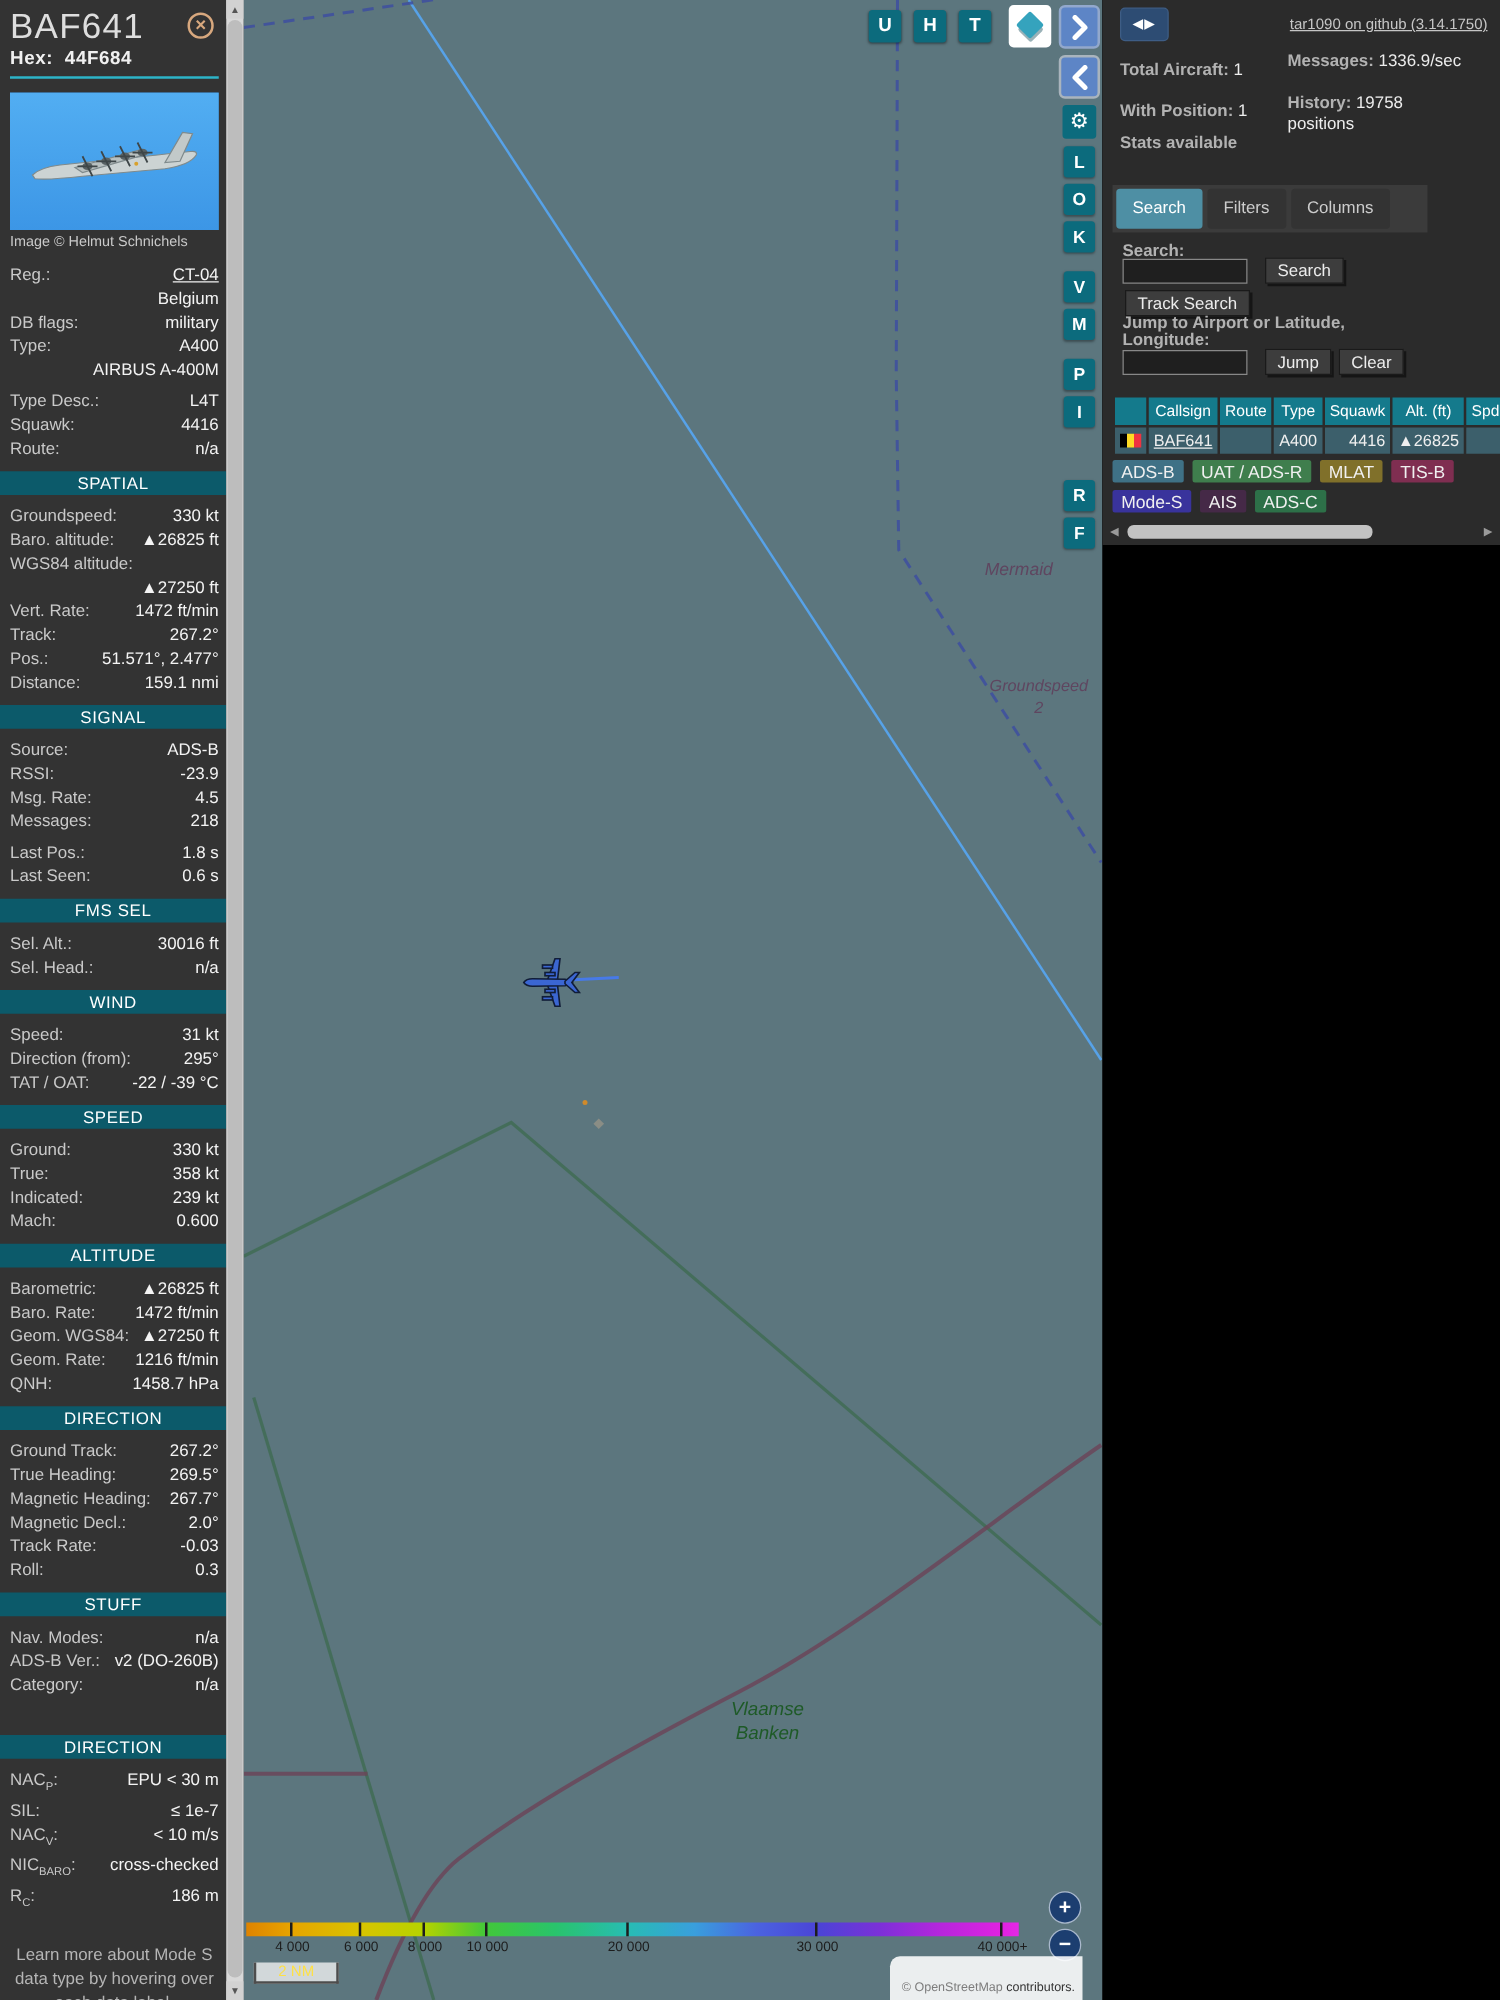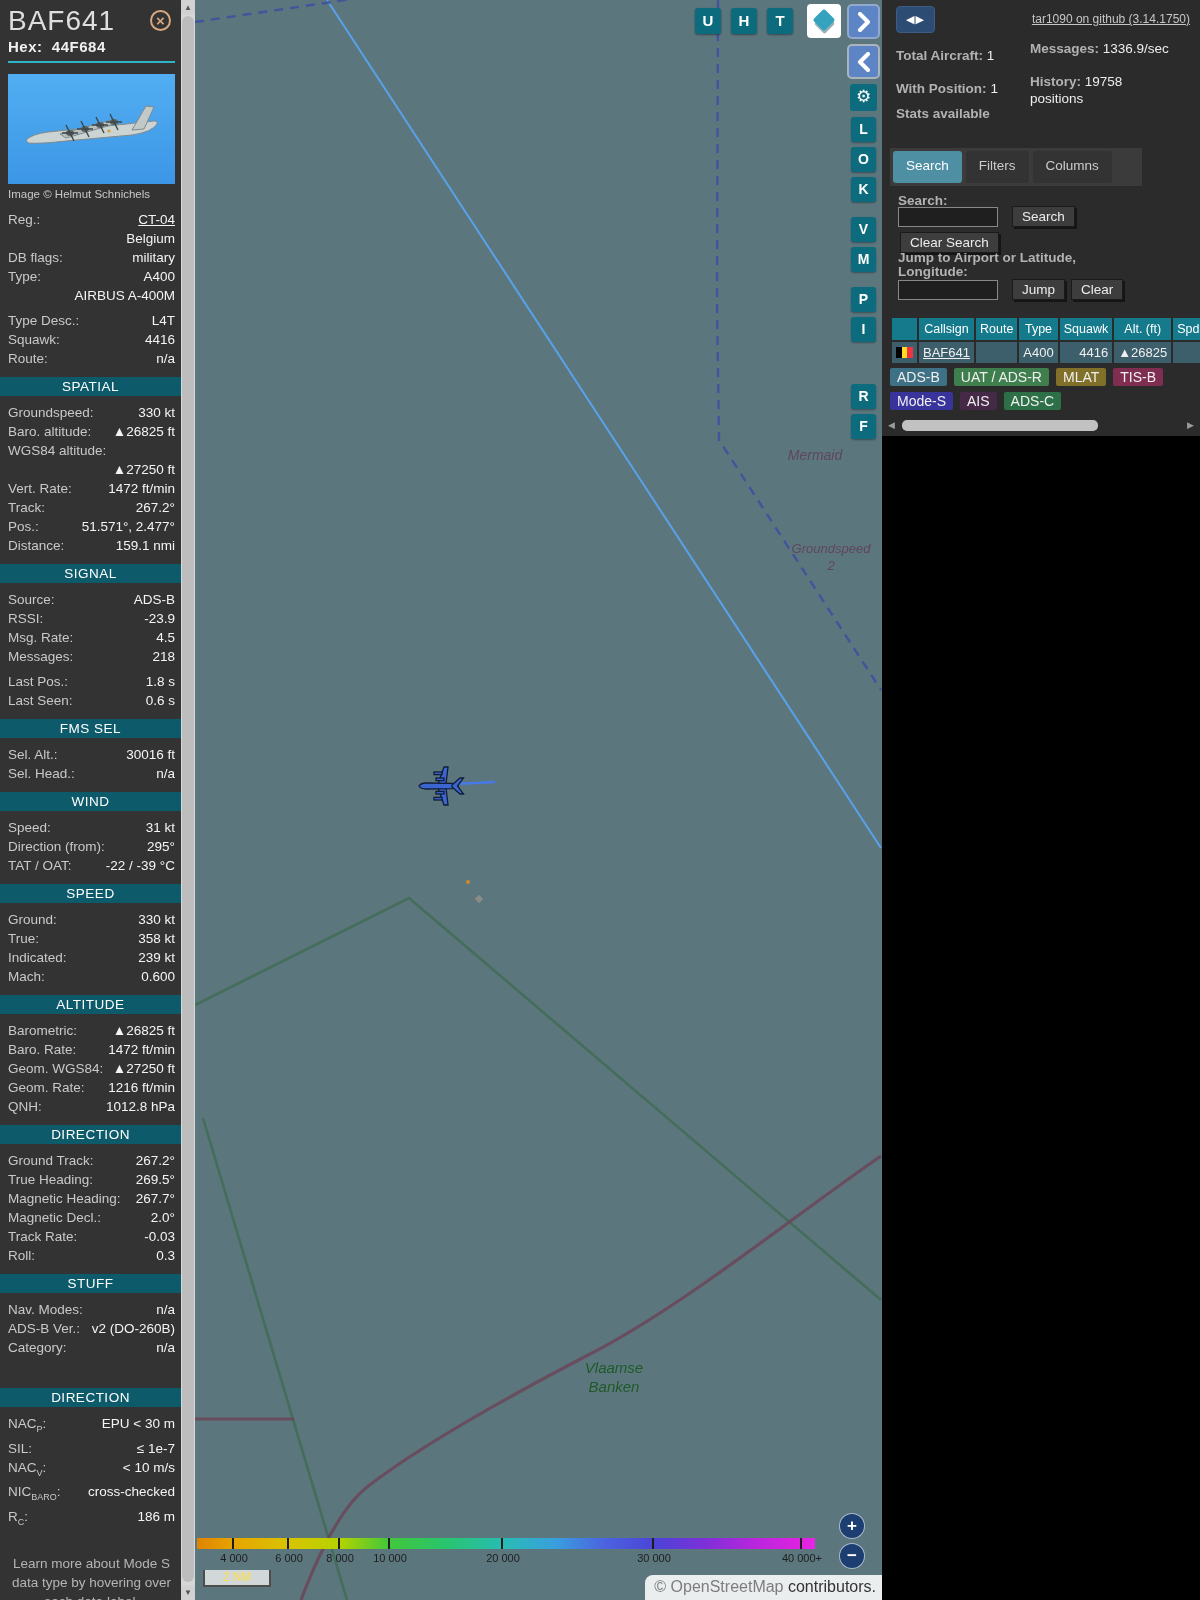--- a/index.html
+++ b/index.html
@@ -44,22 +44,22 @@
     border-radius:3px; font-size:17px; text-align:center; line-height:26px; cursor:pointer; }
   .side-letter { position:absolute; left:656px; width:25px; height:25px; background:#0c6b7d; color:#fff; border-radius:3px;
     font-size:14px; font-weight:700; text-align:center; line-height:25px; cursor:pointer; box-shadow:0 1px 2px rgba(0,0,0,.35); }
   .legendbar { position:absolute; left:2px; top:1538px; width:618px; height:11px; }
   .legendbar .tick { position:absolute; top:0; width:2px; height:11px; background:#1d1d1d; }
   .legendlbl { position:absolute; top:1552px; transform:translateX(-50%); font-size:11px; color:#1d1d1d; white-space:nowrap; }
   .scalebox { position:absolute; left:8px; top:1570px; width:68px; height:17px; background:rgba(250,250,250,.75);
     border:2px solid #4d4d4d; border-top:none; text-align:center; font-size:12px; color:#fde047; line-height:14px; }
   .zoomc { position:absolute; left:644px; width:26px; height:26px; border-radius:50%; background:#1c3e70;
     border:1px solid rgba(230,236,245,.7); color:#fff; font-size:17px; font-weight:700; text-align:center; line-height:24px; cursor:pointer; }
-  .attrib { position:absolute; right:0; bottom:0; background:rgba(255,255,255,.88); padding:3px 6px 4px 9px;
-    border-top-left-radius:8px; font-size:16px; white-space:nowrap; }
+  .attrib { position:absolute; right:16px; bottom:0; background:rgba(255,255,255,.88); padding:20px 6px 4px 9px;
+    border-top-left-radius:8px; font-size:10px; white-space:nowrap; }
   .attrib .osm { color:#7d7d7d; cursor:pointer; }
   .attrib .contrib { color:#333; }
 
   
   .sidebar { position:absolute; left:882px; top:0; width:318px; height:1600px; background:#000; color:#e6e6e6; }
   .sb-top { position:absolute; left:0; top:0; width:318px; height:436px; background:#2b2b2b; }
   .collapse-btn { position:absolute; left:14px; top:6px; background:#2d4c73; border:1px solid #3e5d85; border-radius:4px;
     color:#fff; font-size:11px; padding:7px 9px; letter-spacing:1px; cursor:pointer; line-height:11px; }
   .ver-link { position:absolute; right:10px; top:12px; font-size:12px; color:#c6c6c6; text-decoration:underline; cursor:pointer; }
   .stat { position:absolute; font-size:13.5px; color:#ededed; }
@@ -275,21 +275,21 @@
           <div class="prow">
             <span class="plbl">Geom. WGS84:</span>
             <span class="pval">▲27250 ft</span>
           </div>
           <div class="prow">
             <span class="plbl">Geom. Rate:</span>
             <span class="pval">1216 ft/min</span>
           </div>
           <div class="prow">
             <span class="plbl">QNH:</span>
-            <span class="pval">1012.8 hPa</span>
+            <span class="pval">1458.7 hPa</span>
           </div>
           <div class="sec-h">DIRECTION</div>
           <div class="prow">
             <span class="plbl">Ground Track:</span>
             <span class="pval">267.2°</span>
           </div>
           <div class="prow">
             <span class="plbl">True Heading:</span>
             <span class="pval">269.5°</span>
           </div>
@@ -499,21 +499,21 @@
 
       <div class="tabstrip" id="tabstrip">
           <div class="tab active">Search</div>
           <div class="tab">Filters</div>
           <div class="tab">Columns</div>
         </div>
 
       <div class="sb-label" style="left:16px; top:193px;">Search:</div>
       <input class="sb-input" style="left: 16px; top: 207px;" value="">
       <button class="sb-btn" style="left:130px; top:206px;">Search</button>
-      <button class="sb-btn" style="left:18px; top:232px;">Clear Search</button>
+      <button class="sb-btn" style="left:18px; top:232px;">Track Search</button>
 
       <div class="sb-label" style="left:16px; top:250px;">Jump to Airport or Latitude,</div>
       <div class="sb-label" style="left:16px; top:264px;">Longitude:</div>
       <input class="sb-input" style="left: 16px; top: 280px;" value="">
       <button class="sb-btn" style="left:130px; top:279px;">Jump</button>
       <button class="sb-btn" style="left:189px; top:279px;">Clear</button>
 
       <table class="actable">
         <tbody>
             <tr>

